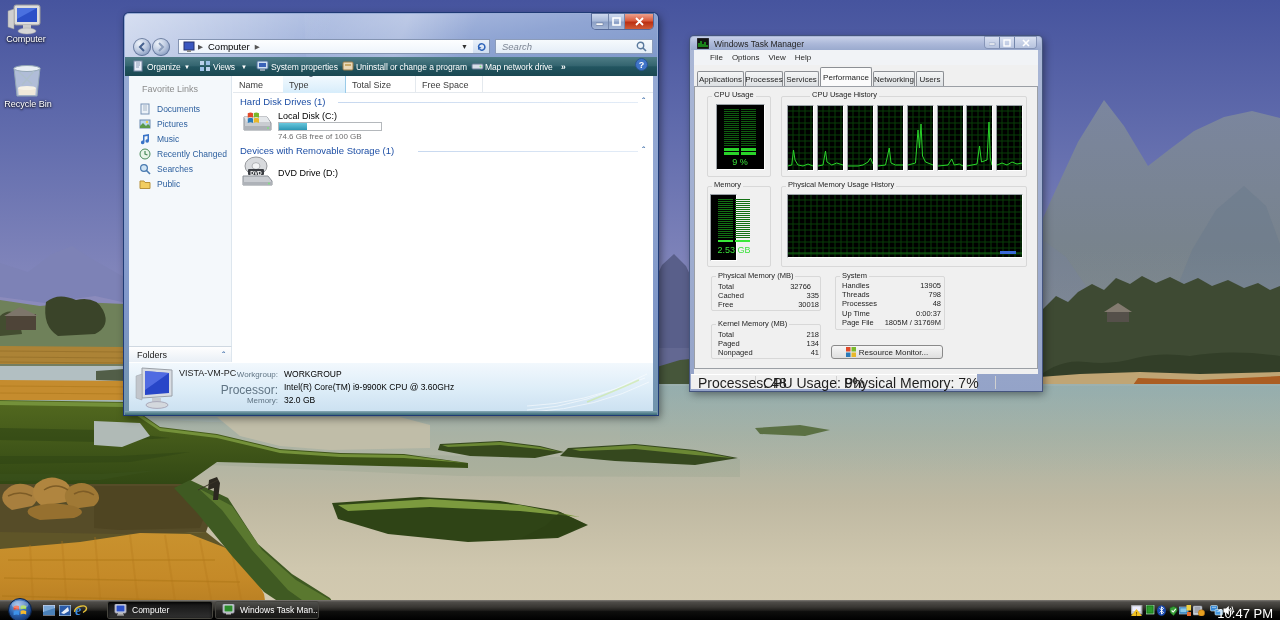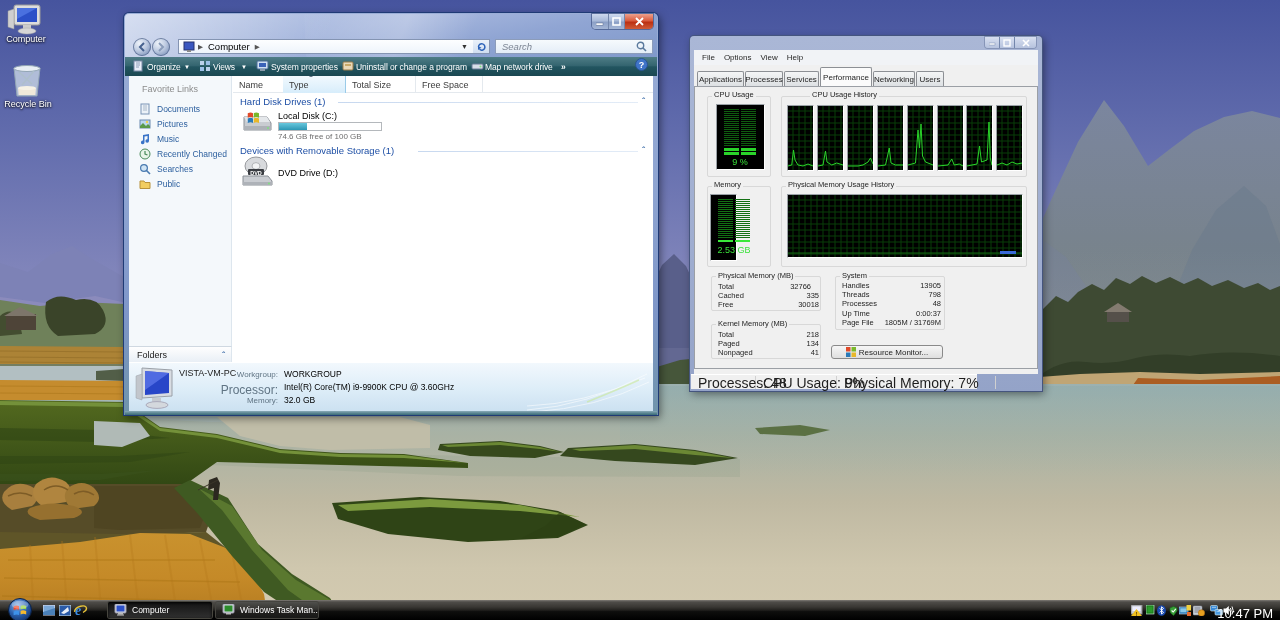--- a/index.html
+++ b/index.html
@@ -433,40 +433,47 @@
     <div class="dtx" style="left:155px; top:32px; color:#000;">32.0 GB</div>
     <svg class="abs" style="left:398px; top:8px;" width="125" height="41" viewBox="0 0 125 41" opacity=".55">
       <path d="M0,39 Q60,35 120,3 M0,35 Q55,33 118,7 M5,41 Q70,37 122,11" stroke="#fff" stroke-width="1" fill="none"></path>
       <path d="M60,31 Q90,19 112,9" stroke="#c8e890" stroke-width="1.5" fill="none"></path>
     </svg>
   </div>
   <div class="botframe"></div>
 </div>
 
 <div id="tm">
+  <div class="title">
+    <svg width="12" height="11" style="margin-right:5px; flex:none;">
+        <rect x="0" y="0" width="12" height="11" fill="#111" stroke="#667" stroke-width=".5"></rect>
+        <path d="M2,9 L2,5 M4,9 L4,3 M6,9 L6,6 M8,9 L8,4 M10,9 L10,7" stroke="#22cc22" stroke-width="1.2"></path>
+      </svg>
+    Windows Task Manager
+  </div>
   <div class="capbtns" style="right:6px; top:1px; height:11px; border-radius:0 0 3px 3px; box-shadow:0 0 0 1px rgba(125,140,175,.8);">
     <div class="cb" style="width:15px; background:linear-gradient(180deg,#d8dff0,#b6c3de);">
         <svg width="7" height="7">
           <rect x="0" y="4" width="6" height="2" fill="#fff" stroke="#7a8cae" stroke-width=".5"></rect>
         </svg>
       </div>
     <div class="cb" style="width:15px; background:linear-gradient(180deg,#d8dff0,#b6c3de);">
         <svg width="8" height="8">
           <rect x="1" y="1" width="6" height="6" fill="none" stroke="#fff" stroke-width="1.4"></rect>
         </svg>
       </div>
     <div class="cb" style="width:21px; border-right:none; background:linear-gradient(180deg,#d8dff0,#b6c3de);">
         <svg width="8" height="8">
           <path d="M1,1 L7,7 M7,1 L1,7" stroke="#fff" stroke-width="1.6"></path>
         </svg>
       </div>
   </div>
   <div class="client">
     <div class="menubar">
-        <span style="margin-left:8px;">File</span>
+        <span style="margin-left:16px;">File</span>
         <span>Options</span>
         <span>View</span>
         <span>Help</span>
       </div>
   </div>
   <div class="tab" style="left:7px; top:35px; width:47px;">Applications</div>
   <div class="tab" style="left:55px; top:35px; width:38px;">Processes</div>
   <div class="tab" style="left:94px; top:35px; width:35px;">Services</div>
   <div class="tab active" style="left:130px; top:31px; width:52px; height:19px;">Performance</div>
   <div class="tab" style="left:183px; top:35px; width:42px;">Networking</div>

